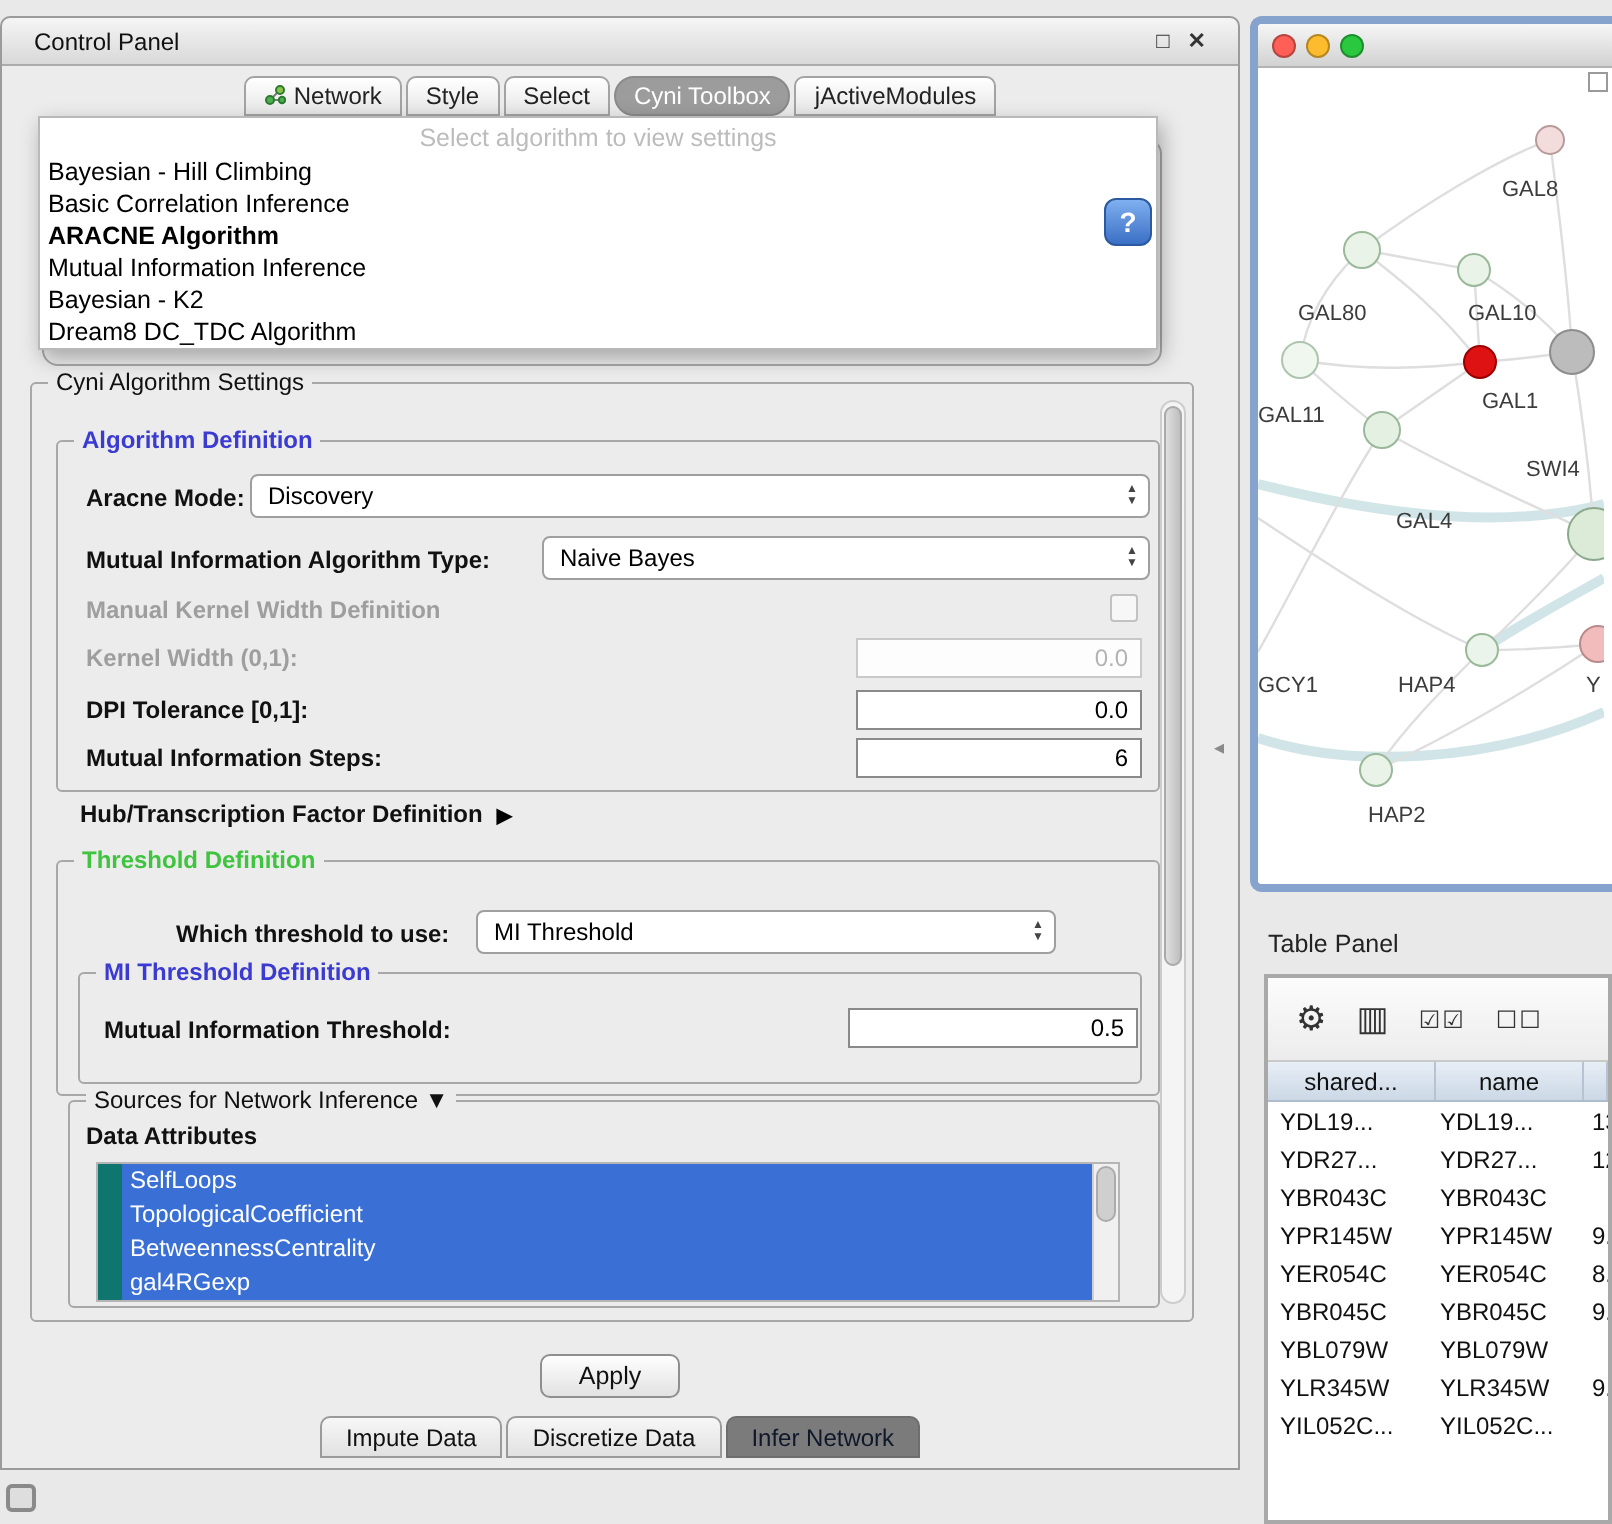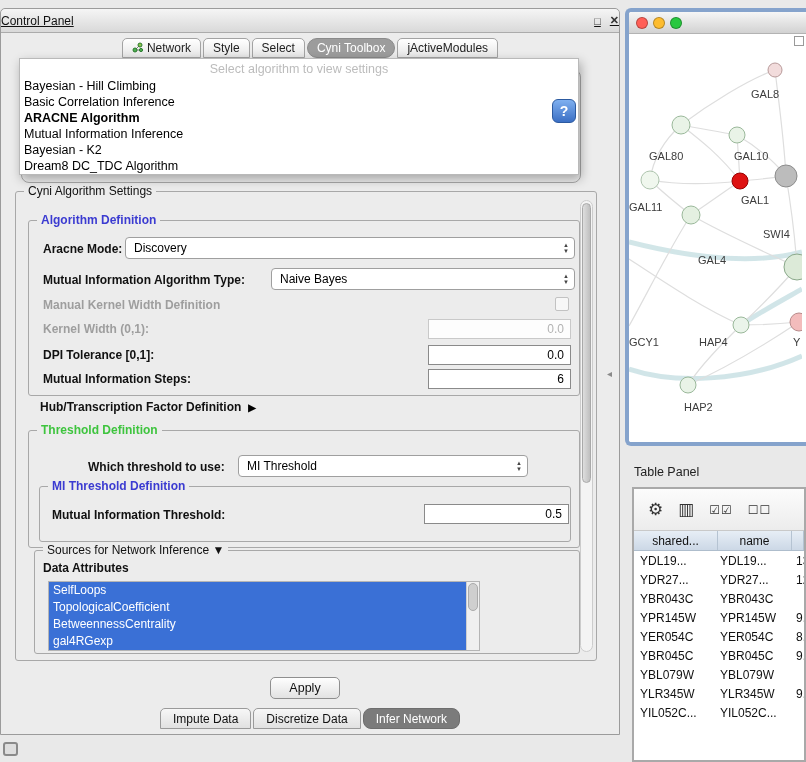--- a/index.html
+++ b/index.html
@@ -12,24 +12,24 @@
     font-size: 12px;
     color:#111;
   }
 
   
   #control-panel {
     position:absolute; left:0; top:8px; width:620px; height:727px;
     background:#ececec; border:1px solid #9b9b9b; border-radius:5px 5px 0 0;
   }
   .titlebar {
-    height:24px; display:flex; align-items:center; padding:0 0;
+    height:24px; display:flex; align-items:center; padding:0 16px;
     background:linear-gradient(#f5f5f5,#d9d9d9);
     border-bottom:1px solid #ababab; border-radius:5px 5px 0 0;
-    font-size:12px; color:#111;text-decoration:underline;
+    font-size:12px; color:#111;
   }
   .titlebar .spacer { flex:1; }
   .tb-btn { font-size:11px; color:#333; margin-left:9px; cursor:default; font-weight:bold; }
 
   #cp-tabs { position:absolute; left:0; right:0; top:29px; display:flex; justify-content:center; }
   .tab {
     font-size:12px; padding:3px 9px 4px; border:1px solid #a3a3a3; margin:0 1px;
     border-radius:5px 5px 0 0; background:linear-gradient(#ffffff,#e6e6e6);
     color:#222; display:flex; align-items:center; gap:4px; height:20px;
   }
@@ -104,22 +104,22 @@
 
   .checkbox {
     position:absolute; width:14px; height:14px; border:1px solid #c2c2c2;
     background:#f7f7f7; border-radius:2px;
   }
 
   .hub-row { position:absolute; left:24px; top:208px; font-weight:bold; font-size:12px; }
   .hub-row .arrow { font-size:10px; margin-left:7px; color:#000; }
 
   #attr-list {
-    position:absolute; left:13px; top:30px; width:432px; height:70px;
-    background:#0f766e; border:1px solid #b5b5b5; overflow:hidden;
+    position:absolute; left:13px; top:30px; width:512px; height:70px;
+    background:#0f766e; border:1px solid #b5b5b5; overflow:hidden;padding-left:12px;
   }
   .attr-row {
     height:17px; line-height:17px; padding-left:4px; width:calc(100% - 13px);
     background:#3a70d6; color:#fff; font-size:12px; white-space:nowrap;
   }
   #attr-scroll {
     position:absolute; right:0; top:0; bottom:0; width:13px;
     background:#f0f0f0; border-left:1px solid #cfcfcf;
   }
   #attr-scroll .thumb {
@@ -132,21 +132,21 @@
     border:1px solid #8f8f8f; border-radius:5px;
     background:linear-gradient(#fefefe,#e2e2e2); font-size:12.5px;
     display:flex; align-items:center; justify-content:center; color:#111;
   }
 
   #bottom-tabs { position:absolute; left:0; right:0; top:699px; display:flex; justify-content:center; }
   .btab {
     font-size:12px; padding:3px 12px 4px; border:1px solid #9a9a9a; margin:0 1px;
     border-radius:5px 5px 0 0; background:linear-gradient(#f7f7f7,#e1e1e1); height:21px;
   }
-  .btab.active { background:#7b7b7b; color:#ffffff; border-color:#6e6e6e;border-radius:8px; }
+  .btab.active { background:#7b7b7b; color:#0f172a; border-color:#6e6e6e; }
 
   #panel-collapse { position:absolute; left:607px; top:368px; font-size:10px; color:#8a8a8a; }
 
   
   #net-window {
     position:absolute; left:625px; top:8px; width:181px; height:438px;
     border:4px solid #85a3cc; border-right:none; border-radius:6px 0 0 6px;
     background:#fff; overflow:hidden;
   }
   #net-titlebar {

